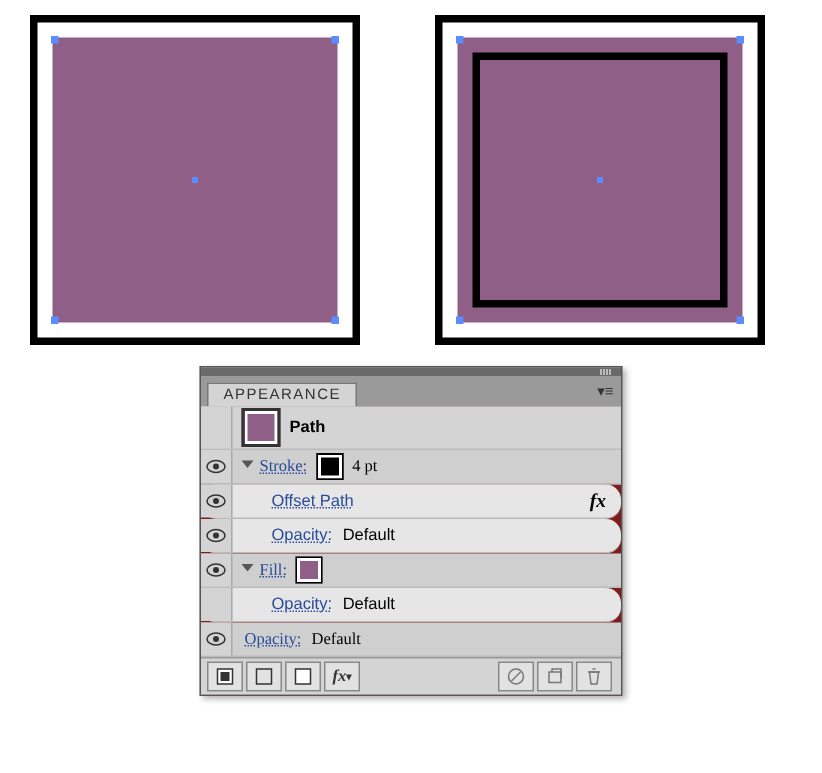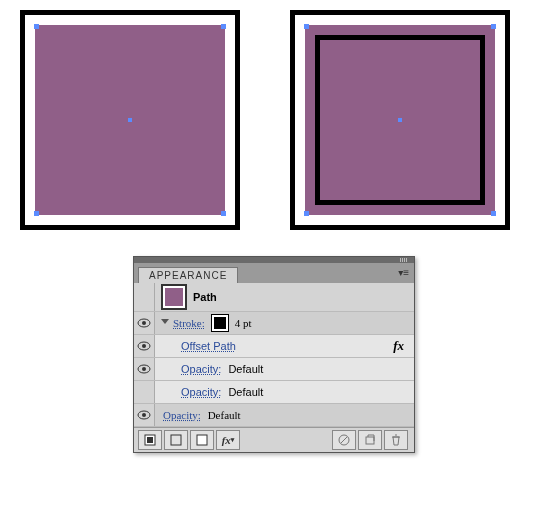--- a/index.html
+++ b/index.html
@@ -45,21 +45,21 @@
     background: #5a8cff;
   }
   .h-tl { top: 14px; left: 14px; }
   .h-tr { top: 14px; right: 14px; }
   .h-bl { bottom: 14px; left: 14px; }
   .h-br { bottom: 14px; right: 14px; }
   .h-c  { top: 50%; left: 50%; transform: translate(-50%, -50%); width:4px; height:4px; }
 
   .panel {
     width: 280px;
-    margin: 26px auto 0;
+    margin: 14px auto 0;
     border: 1px solid #555;
     background: #d4d4d4;
     box-shadow: 2px 2px 4px rgba(0,0,0,.3);
   }
   .panel-bar {
     background: #6a6a6a;
     height: 6px;
     position: relative;
   }
   .panel-bar::after{
@@ -100,21 +100,21 @@
     display:flex;
     align-items:center;
     height:22px;
     border-bottom:1px solid #bbb;
     position:relative;
   }
   .row.header{
     height:28px;
     background:#d4d4d4;
   }
-  .row.light{ background:#e6e6e6; }
+  .row.light{ background:#e6e6e6;border-radius:10px; }
   .row.dark{ background:#cfcfcf;font-family:Liberation Serif, serif; }
   .eye-col{
     width:20px;
     height:100%;
     display:flex;
     align-items:center;
     justify-content:center;
     border-right:1px solid #aaa;
     background:#d4d4d4;
   }
@@ -267,20 +267,33 @@
             <ellipse cx="7" cy="5" rx="6" ry="4" fill="none" stroke="#333" stroke-width="1"></ellipse>
             <circle cx="7" cy="5" r="2" fill="#333"></circle>
           </svg>
       </div>
       <span class="indent2">
         <span class="link">Opacity:</span>
         <span class="val" style="margin-left:4px">Default</span>
       </span>
     </div>
 
+    <div class="row dark">
+      <div class="eye-col">
+        <svg width="14" height="10" viewBox="0 0 14 10">
+            <ellipse cx="7" cy="5" rx="6" ry="4" fill="none" stroke="#333" stroke-width="1"></ellipse>
+            <circle cx="7" cy="5" r="2" fill="#333"></circle>
+          </svg>
+      </div>
+      <span class="indent1" style="display:flex;align-items:center;">
+        <span class="tw down"></span>
+        <span class="link">Fill:</span>
+        <span class="swatch purple"></span>
+      </span>
+    </div>
 
     <div class="row light">
       <div class="eye-col blank"></div>
       <span class="indent2">
         <span class="link">Opacity:</span>
         <span class="val" style="margin-left:4px">Default</span>
       </span>
     </div>
 
     <div class="row dark">

